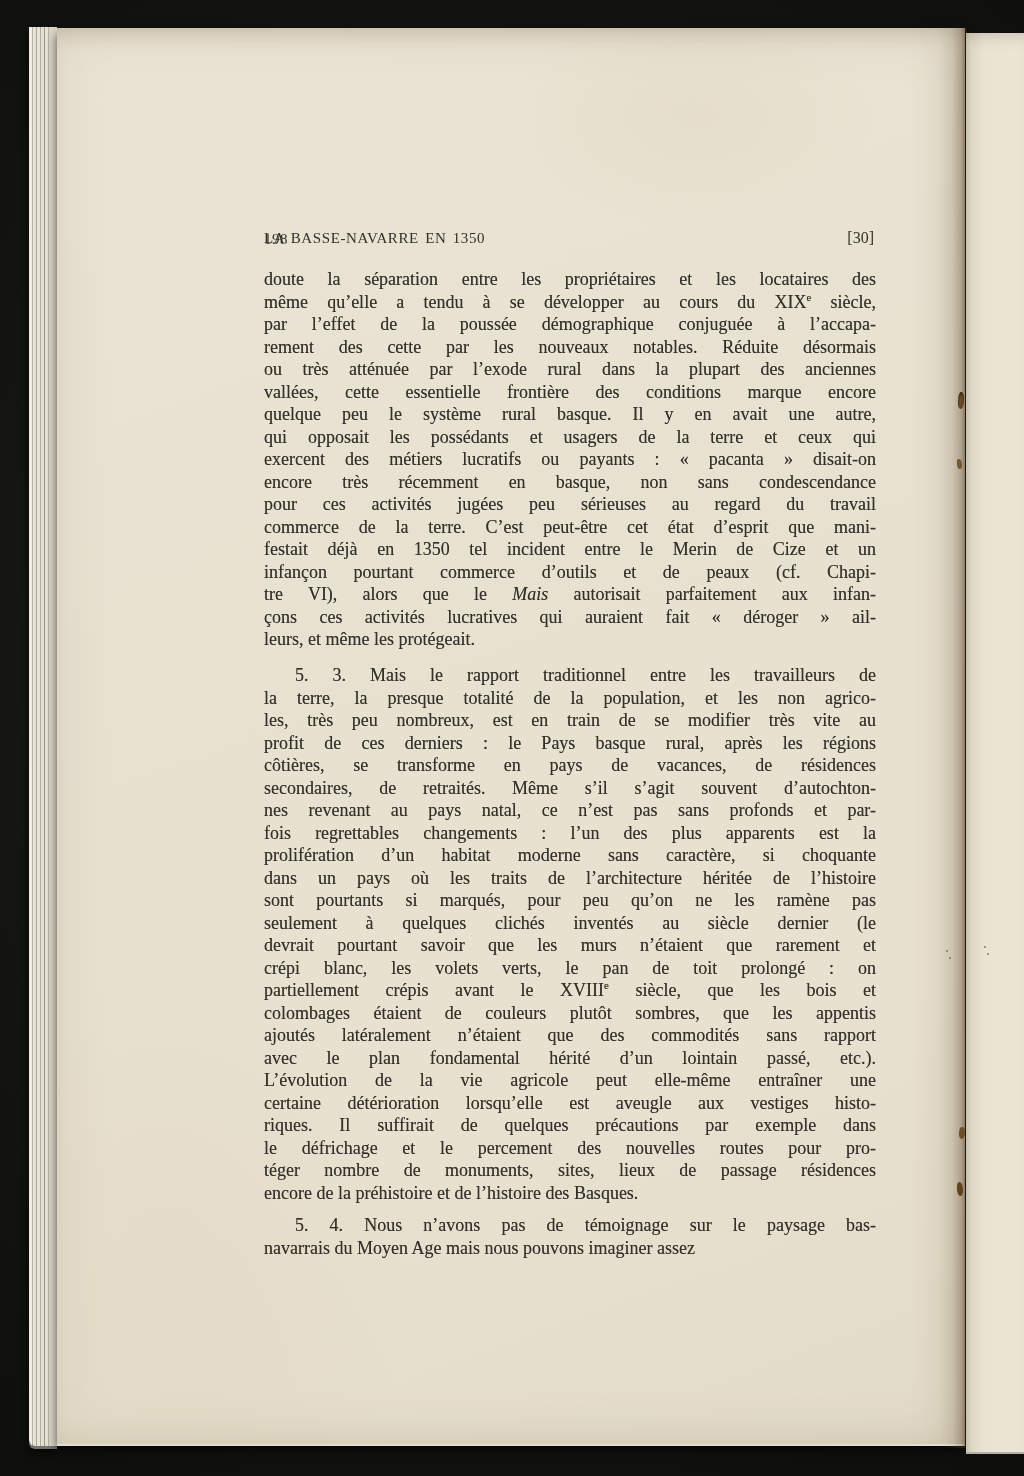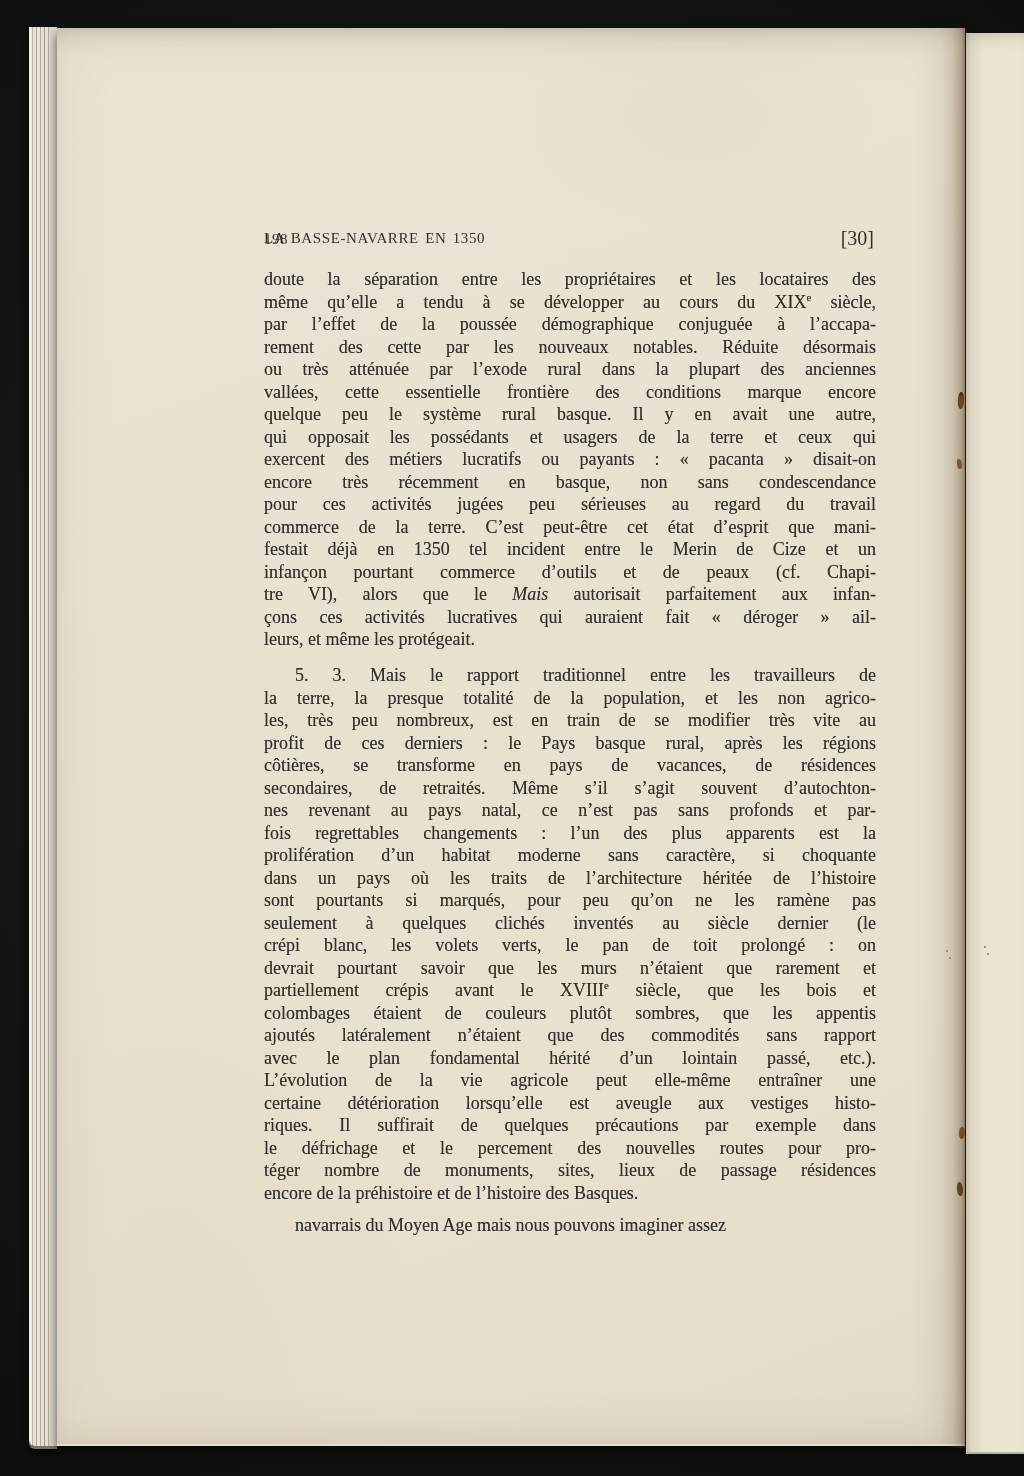--- a/index.html
+++ b/index.html
@@ -48,21 +48,21 @@
   }
   .header{
     position:absolute;left:207px;top:200px;width:612px;height:22px;
     color:var(--ink,#32302a);font-size:15px;line-height:20px;
   }
   .header .pn{position:absolute;left:0;top:1px;letter-spacing:0.5px;}
   .header .title{
     position:absolute;left:0;right:0;text-align:left;
     letter-spacing:0.6px;word-spacing:2px;
   }
-  .header .marker{position:absolute;right:2px;top:0;font-size:20px;}
+  .header .marker{position:absolute;right:2px;top:0;font-size:16px;}
   .body-text{
     position:absolute;left:207px;top:240px;width:612px;
     color:var(--ink,#32302a);font-size:18px;line-height:22.5px;
     text-shadow:0 0 0.5px rgba(50,48,42,0.55);
   }
   .paragraph{margin:0;}
   .paragraph.p2{margin-top:13.5px;}
   .paragraph.p3{margin-top:10px;}
   .line{text-align:justify;text-align-last:justify;white-space:normal;}
   .line.last{text-align-last:left;}
@@ -115,34 +115,35 @@
         <div class="line">les, très peu nombreux, est en train de se modifier très vite au</div>
         <div class="line">profit de ces derniers : le Pays basque rural, après les régions</div>
         <div class="line">côtières, se transforme en pays de vacances, de résidences</div>
         <div class="line">secondaires, de retraités. Même s’il s’agit souvent d’autochton-</div>
         <div class="line">nes revenant au pays natal, ce n’est pas sans profonds et par-</div>
         <div class="line">fois regrettables changements : l’un des plus apparents est la</div>
         <div class="line">prolifération d’un habitat moderne sans caractère, si choquante</div>
         <div class="line">dans un pays où les traits de l’architecture héritée de l’histoire</div>
         <div class="line">sont pourtants si marqués, pour peu qu’on ne les ramène pas</div>
         <div class="line">seulement à quelques clichés inventés au siècle dernier (le</div>
+        <div class="line">devrait pourtant savoir que les murs n’étaient que rarement et</div>
         <div class="line">crépi blanc, les volets verts, le pan de toit prolongé : on</div>
-        <div class="line">devrait pourtant savoir que les murs n’étaient que rarement et</div>
         <div class="line">partiellement crépis avant le XVIII<sup>e</sup> siècle, que les bois et</div>
         <div class="line">colombages étaient de couleurs plutôt sombres, que les appentis</div>
         <div class="line">ajoutés latéralement n’étaient que des commodités sans rapport</div>
         <div class="line">avec le plan fondamental hérité d’un lointain passé, etc.).</div>
         <div class="line">L’évolution de la vie agricole peut elle-même entraîner une</div>
         <div class="line">certaine détérioration lorsqu’elle est aveugle aux vestiges histo-</div>
         <div class="line">riques. Il suffirait de quelques précautions par exemple dans</div>
         <div class="line">le défrichage et le percement des nouvelles routes pour pro-</div>
         <div class="line">téger nombre de monuments, sites, lieux de passage résidences</div>
         <div class="line last">encore de la préhistoire et de l’histoire des Basques.</div>
       </div>
       <div class="paragraph p3 indent">
+        <div class="line">5. 4. Nous n’avons pas de témoignage sur le paysage bas-</div>
         <div class="line last">navarrais du Moyen Age mais nous pouvons imaginer assez</div>
       </div>
     </div>
 </div>
 
 <div class="gutter"></div>
 <div class="page-right"></div>
 
 <span class="speck s1"></span>
 <span class="speck s2"></span>

